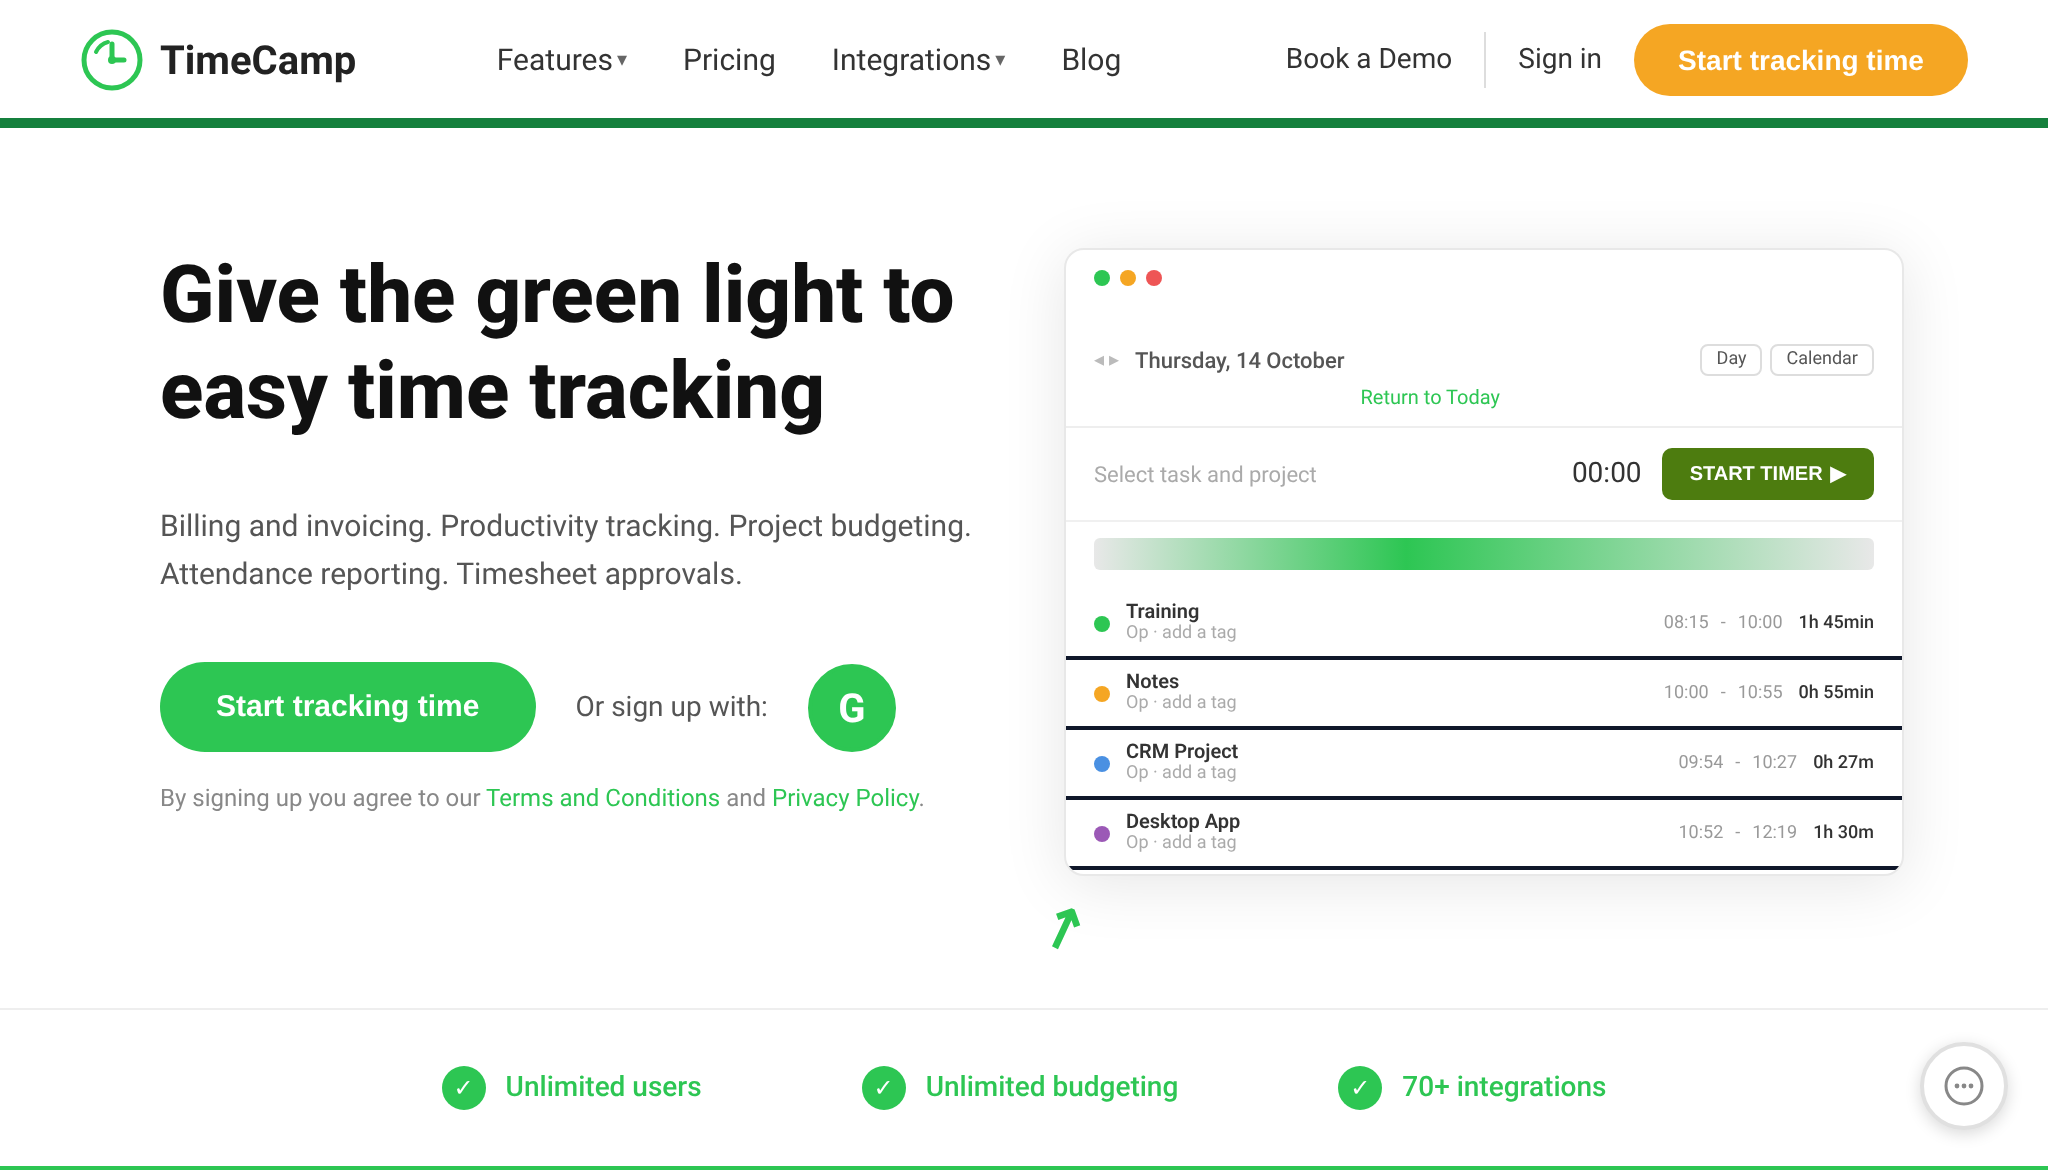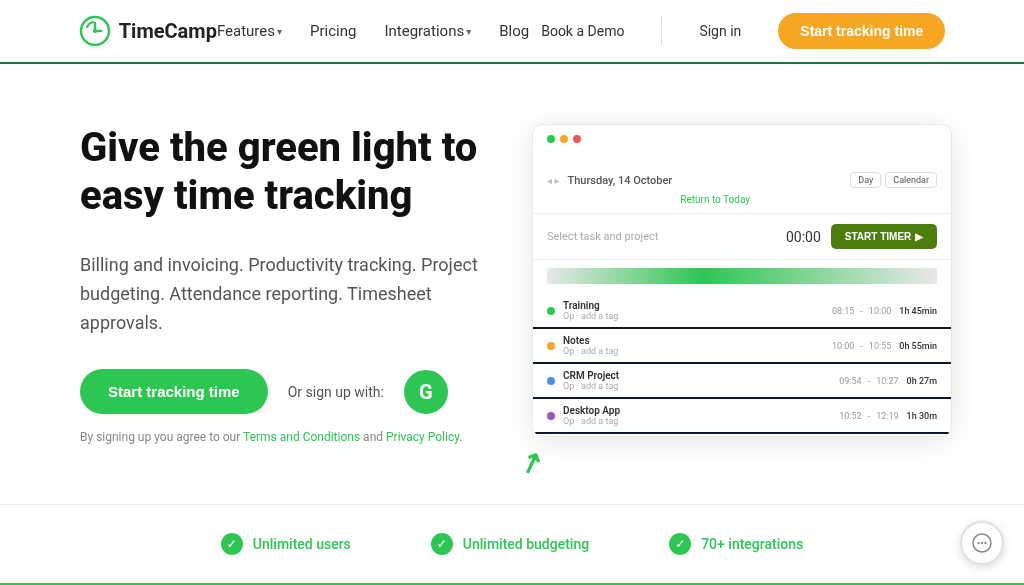--- a/index.html
+++ b/index.html
@@ -1,51 +1,51 @@
 <!DOCTYPE html>
 <html><head>
   <meta charset="utf-8">
   <style>
     * { box-sizing: border-box; margin: 0; padding: 0; }
     body { font-family: -apple-system, BlinkMacSystemFont, 'Segoe UI', Roboto, sans-serif; background: #fff; color: #222; overflow-x: hidden; }
 
     
     nav {
-      display: flex; align-items: center; justify-content: center;
-      padding: 11px 40px; height: 64px; border-bottom: 2px solid #15803d;
+      display: flex; align-items: center; justify-content: space-between;
+      padding: 11px 40px; height: 64px; border-bottom: 5px solid #15803d;
       position: relative; z-index: 10;
     }
     .nav-logo { display: flex; align-items: center; gap: 8px; cursor: pointer; }
     .nav-logo-icon { width: 32px; height: 32px; }
     .nav-logo-text { font-size: 20px; font-weight: 700; color: #222; }
     .nav-links { display: flex; align-items: center; gap: 28px; }
     .nav-link {
       font-size: 15px; color: #333; text-decoration: none; cursor: pointer;
       display: flex; align-items: center; gap: 2px;
     }
     .nav-chevron { font-size: 10px; color: #666; }
-    .nav-right { display: flex; align-items: center; gap: 25px; }
+    .nav-right { display: flex; align-items: center; gap: 4px; }
     .nav-book-demo { font-size: 14px; color: #333; cursor: pointer; padding: 8px 12px; }
     .nav-signin { font-size: 14px; color: #333; cursor: pointer; padding: 8px 12px; }
     .nav-divider { width: 1px; height: 28px; background: #ddd; }
     .nav-cta {
       background: #f5a623; color: #fff; border: none; border-radius: 30px;
       padding: 10px 22px; font-size: 14px; font-weight: 600; cursor: pointer;
       white-space: nowrap;
     }
 
     
     .hero {
       display: flex; align-items: flex-start; justify-content: space-between;
       padding: 60px 40px 40px 80px; min-height: 440px; position: relative;
     }
     .hero-left { max-width: 420px; }
     .hero-title { font-size: 40px; font-weight: 800; line-height: 1.2; color: #111; margin-bottom: 20px; }
     .hero-title span { color: #111; }
-    .hero-subtitle { font-size: 18px; color: #555; line-height: 1.6; margin-bottom: 32px; margin-top: 31px; }
+    .hero-subtitle { font-size: 15px; color: #555; line-height: 1.6; margin-bottom: 32px; margin-top: 31px; }
     .hero-actions { display: flex; align-items: center; gap: 20px; margin-bottom: 16px; }
     .hero-cta {
       background: #2dc653; color: #fff; border: none; border-radius: 30px;
       padding: 14px 28px; font-size: 15px; font-weight: 600; cursor: pointer;
       white-space: nowrap;
     }
     .hero-signup-text { font-size: 14px; color: #555; }
     .hero-google-btn {
       width: 44px; height: 44px; border-radius: 50%; border: 2px solid #2dc653;
       background: #2dc653; display: flex; align-items: center; justify-content: center;

